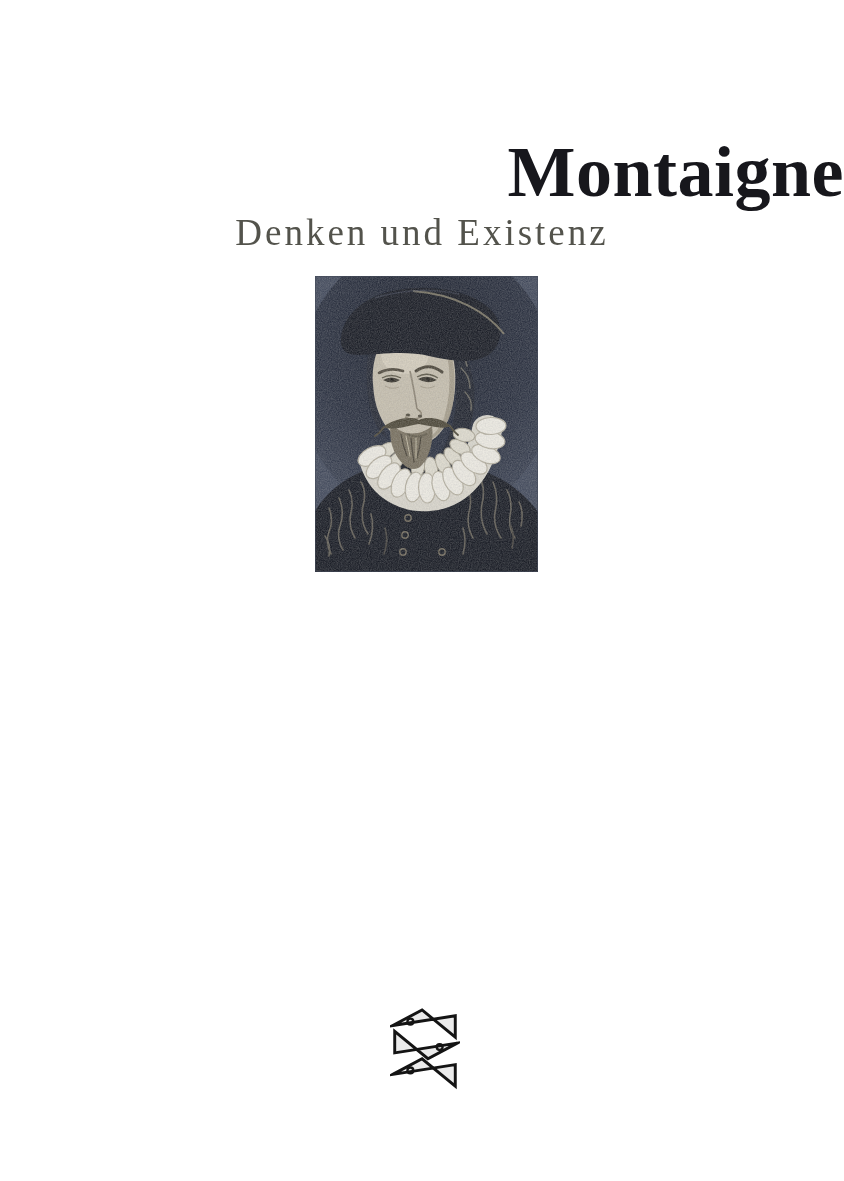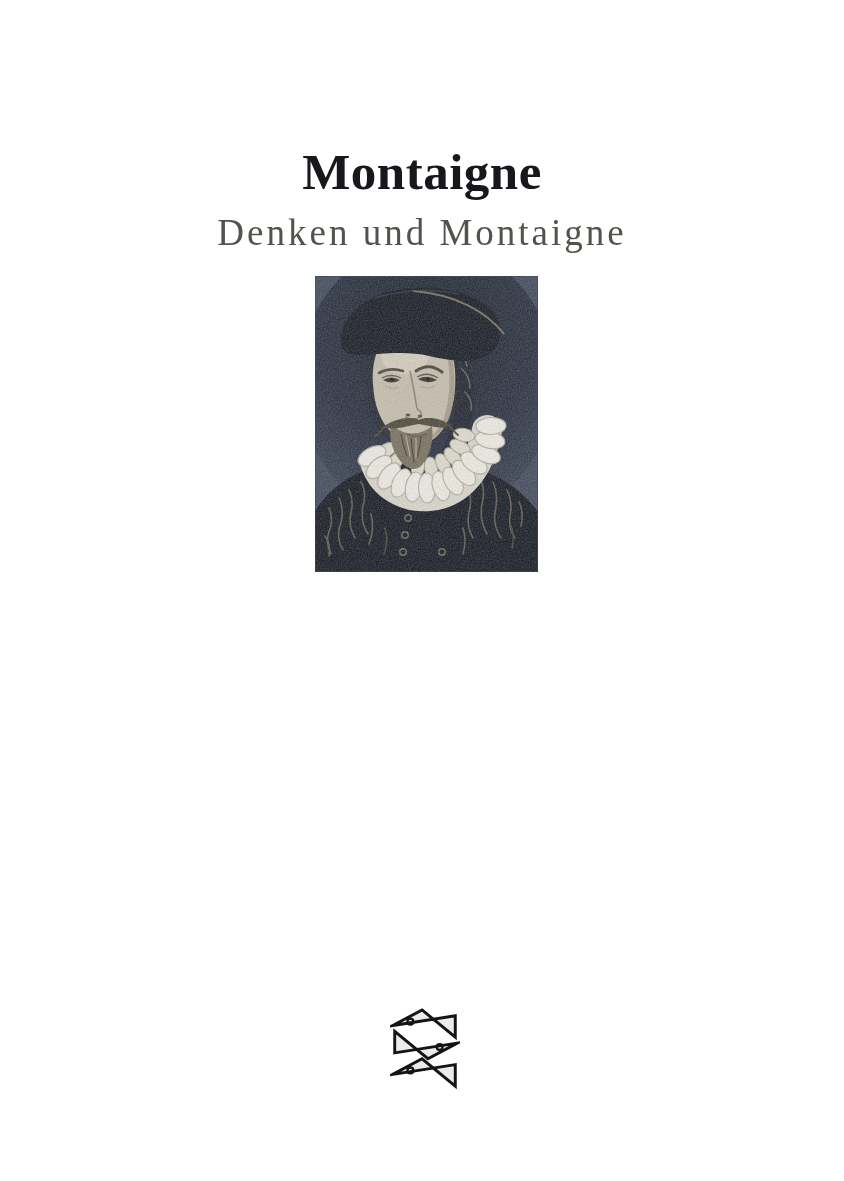--- a/index.html
+++ b/index.html
@@ -18,21 +18,21 @@
     font-family:"Liberation Serif","DejaVu Serif",serif;
   }
   .author{
     position:absolute;top:82px;left:0;width:100%;
     text-align:center;font-size:58px;line-height:58px;
     letter-spacing:1.5px;color:var(--author-color);
     white-space:nowrap;
   }
   .title{
     position:absolute;top:141px;left:0;width:100%;
-    text-align:center;font-size:51px;line-height:62px;font-weight:bold;
+    text-align:right;font-size:72px;line-height:62px;font-weight:bold;
     letter-spacing:0.5px;color:var(--title-color);
     white-space:nowrap;
   }
   .subtitle{
     position:absolute;top:213px;left:0;width:100%;
     text-align:center;font-size:37px;line-height:40px;
     letter-spacing:3px;color:var(--subtitle-color);
     white-space:nowrap;
   }
   .portrait{
@@ -44,21 +44,21 @@
     position:absolute;left:390px;top:1006px;width:70px;height:84px;
   }
   .logo svg{display:block;width:70px;height:84px;}
 </style>
 </head>
 <body>
 
 <div class="page">
 
   <div class="title">Montaigne</div>
-  <div class="subtitle">Denken und Montaigne</div>
+  <div class="subtitle">Denken und Existenz</div>
 
   <div class="portrait">
     <svg viewBox="0 0 223 296" xmlns="http://www.w3.org/2000/svg">
       <defs>
         <radialGradient id="halo" cx="0.5" cy="0.32" r="0.78">
           <stop offset="0" stop-color="#111623"></stop>
           <stop offset="0.55" stop-color="#1b2131" stop-opacity="0.85"></stop>
           <stop offset="1" stop-color="#1b2131" stop-opacity="0"></stop>
         </radialGradient>
         <filter id="grainLight">

